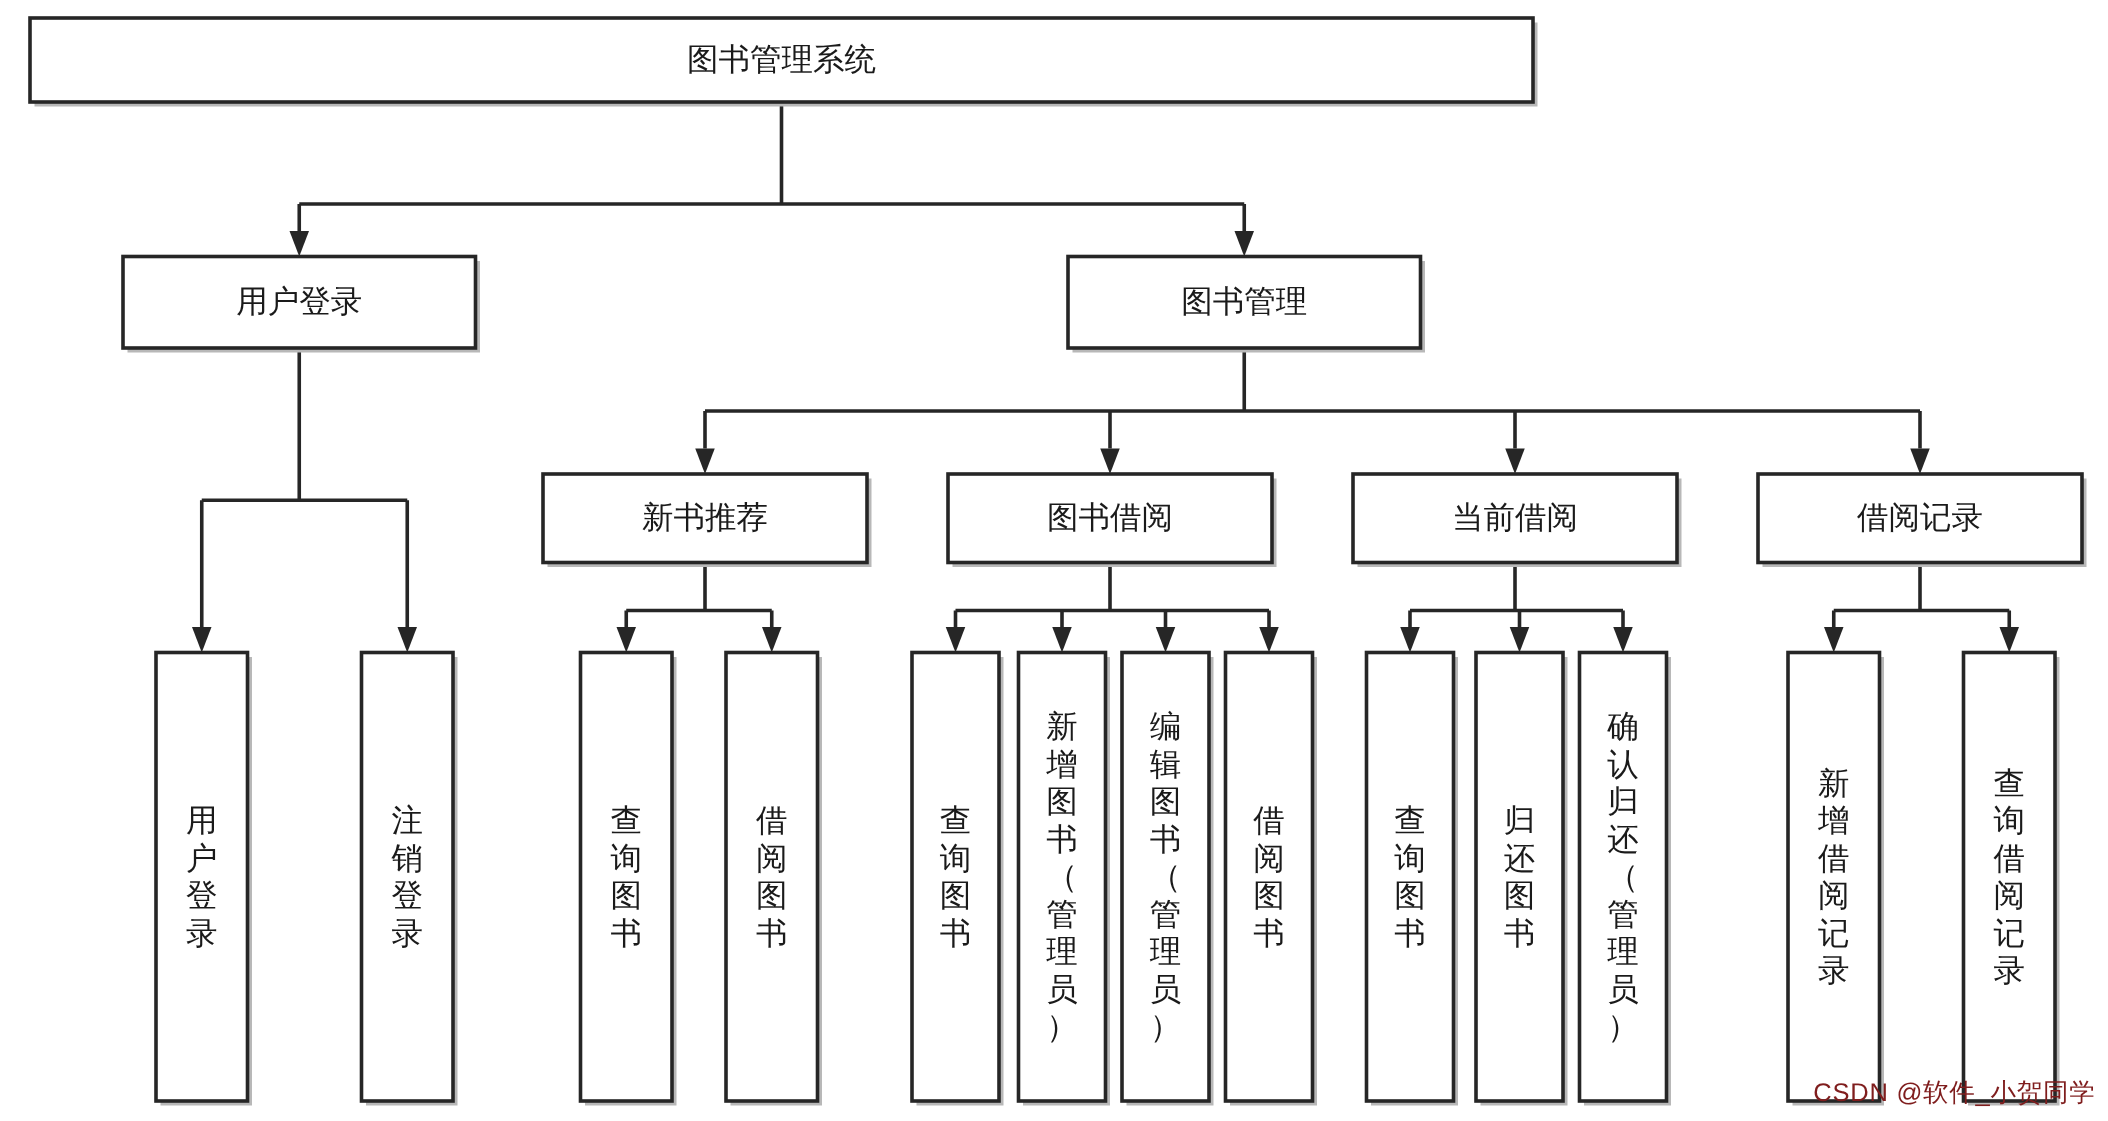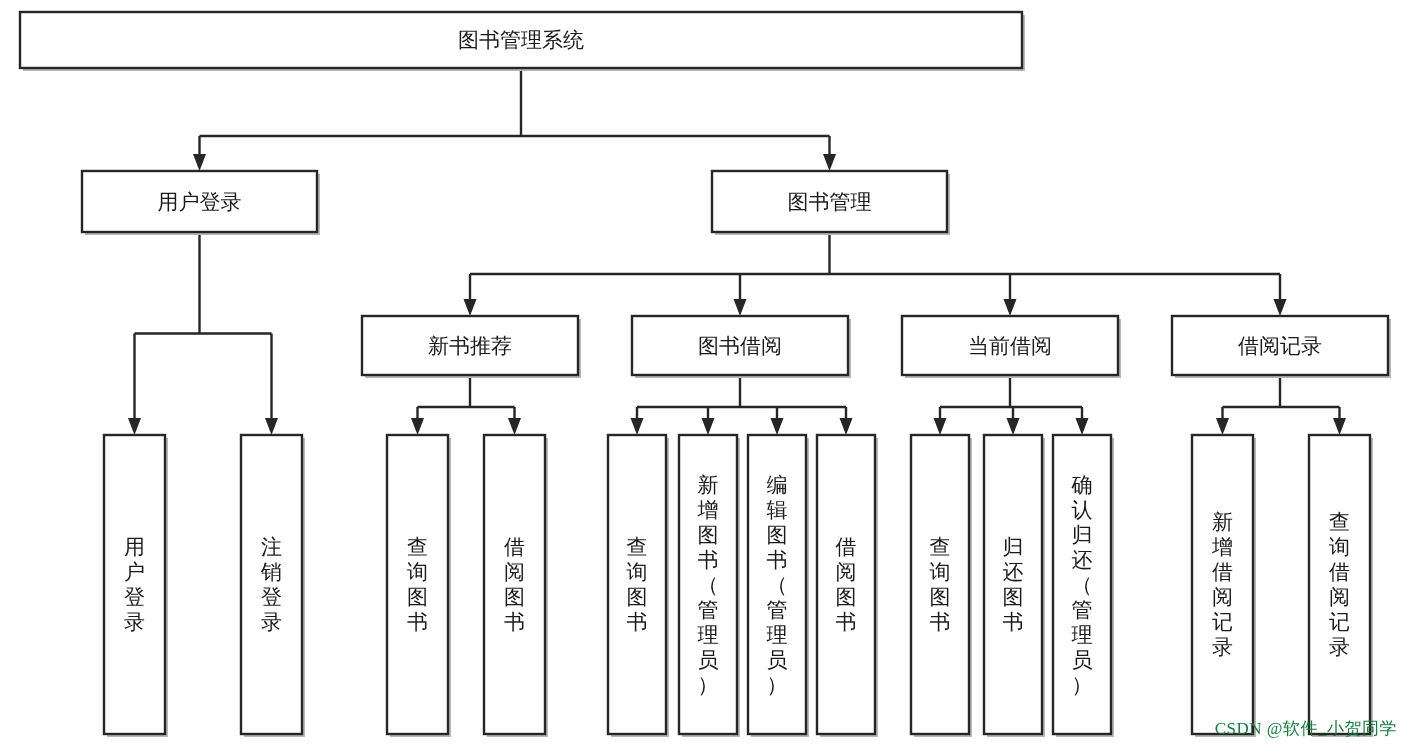--- a/index.html
+++ b/index.html
@@ -58,23 +58,23 @@
   .node-label-vertical {
     fill: #1a1a1a;
     font-family: "DejaVu Sans", "Liberation Sans", sans-serif;
     font-size: 21px;
     text-anchor: middle;
   }
   .watermark {
     position: absolute;
     right: 8px;
     bottom: 4px;
-    font-family: Liberation Serif, serif;
+    font-family: Liberation Sans, sans-serif;
     font-size: 17px;
-    color: #15803d;
+    color: #7f1d1d;
     letter-spacing: 0.5px;
     user-select: none;
     pointer-events: none;
   }
 </style>
 </head>
 <body>
 
 <div id="diagram-root">
 

